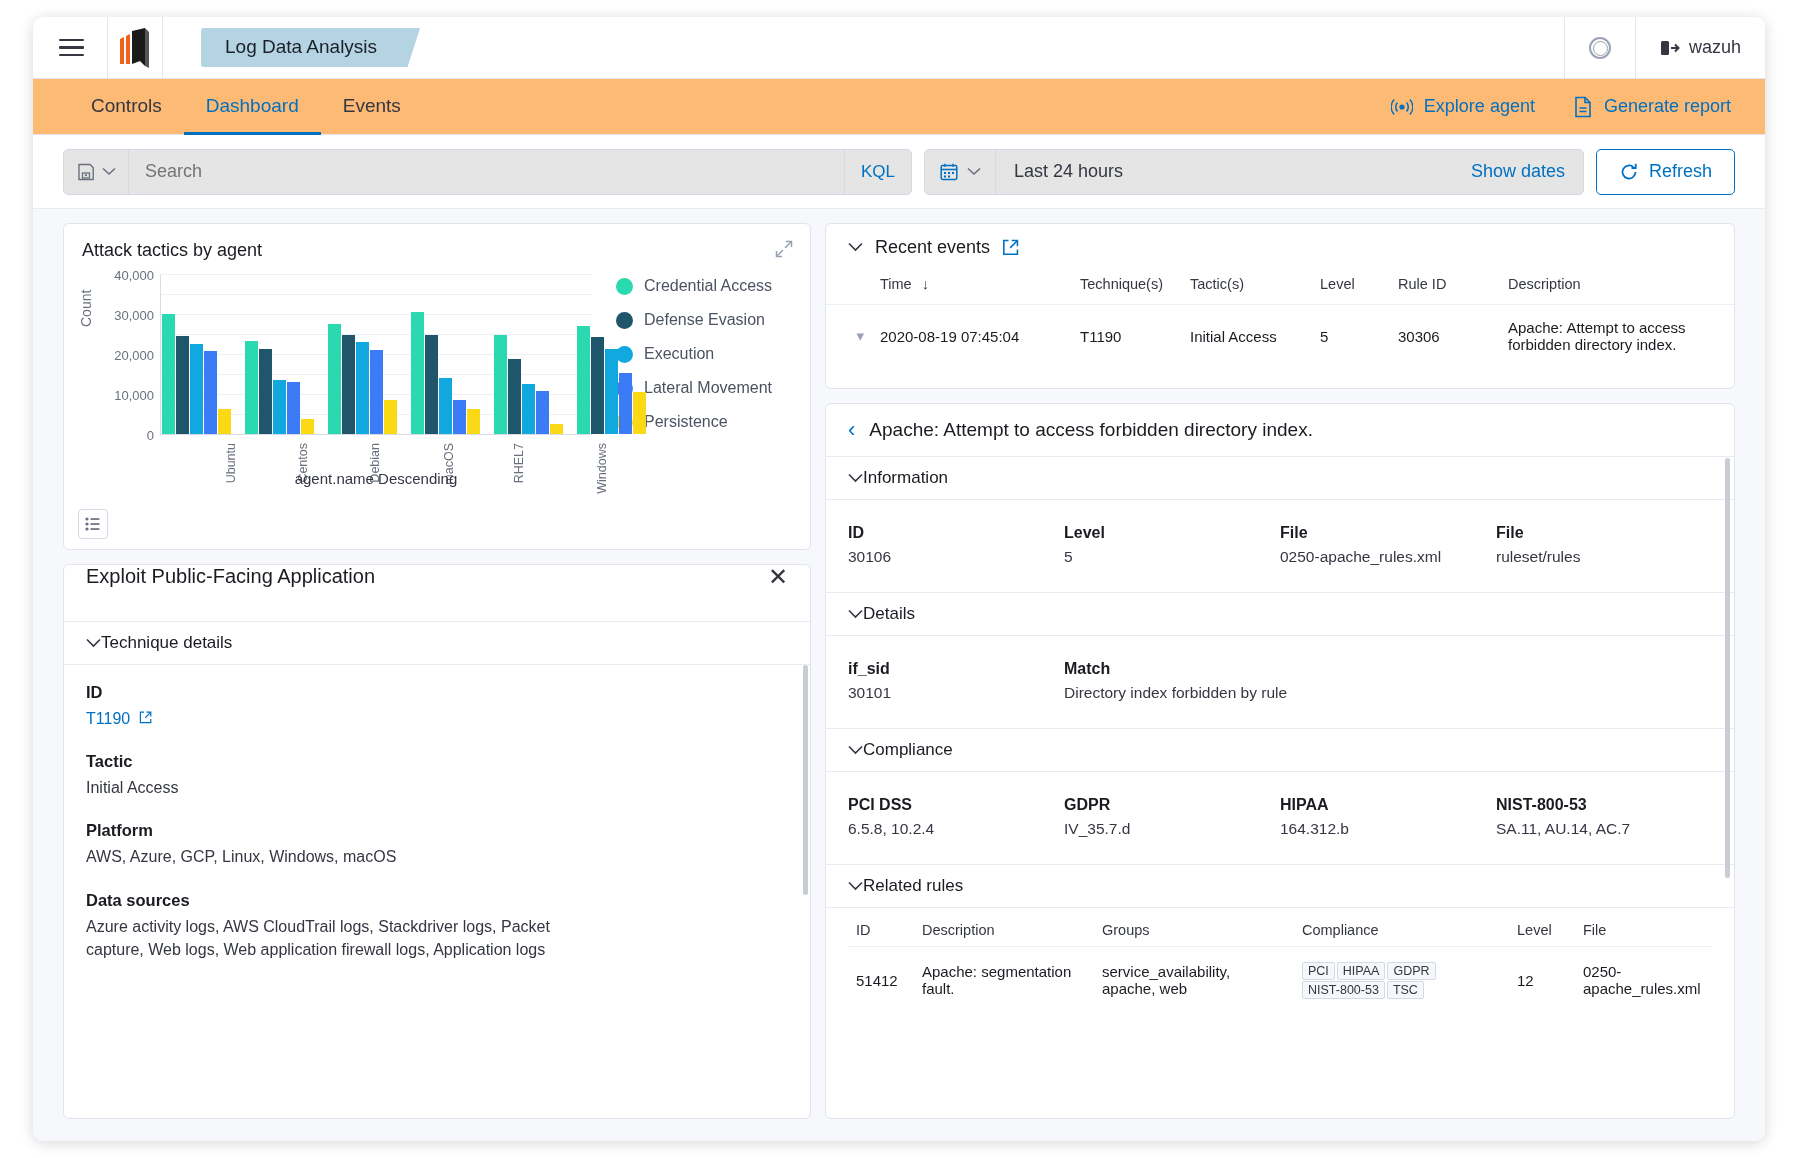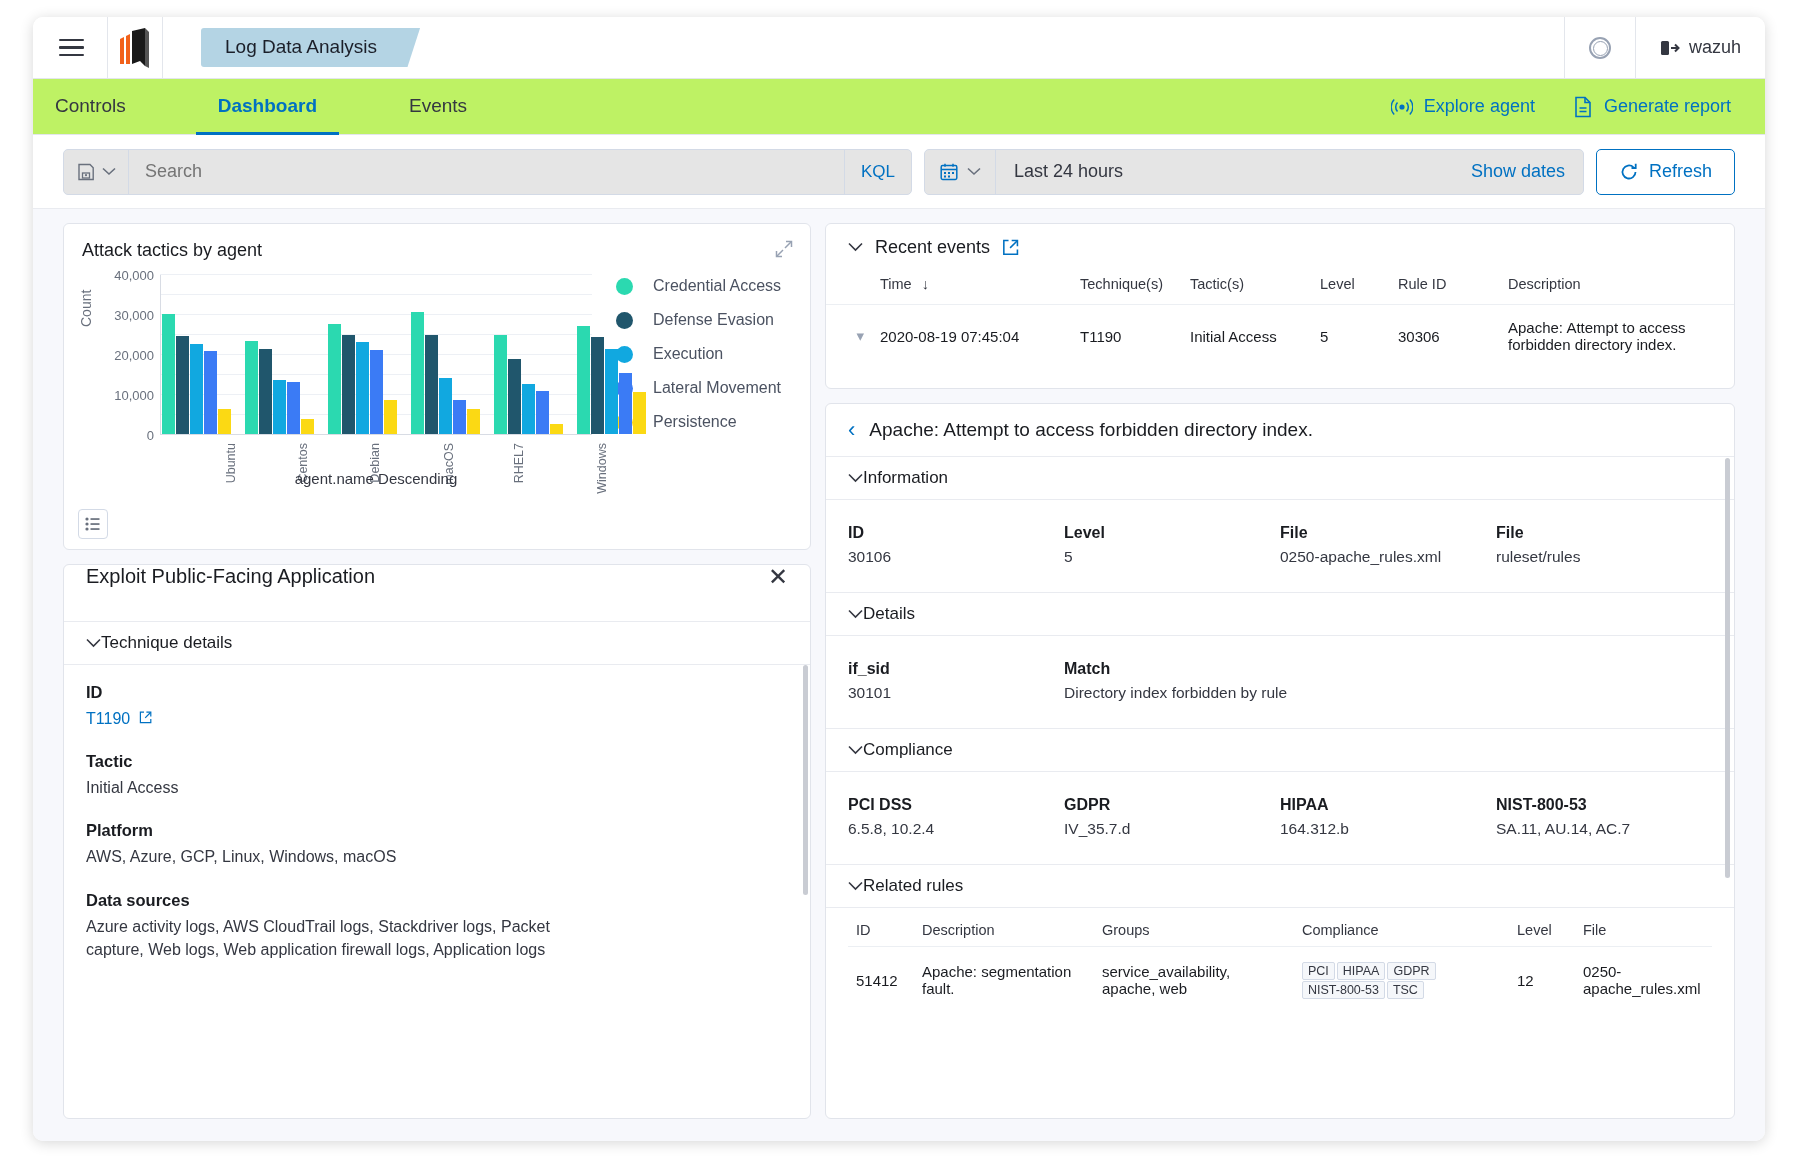--- a/index.html
+++ b/index.html
@@ -64,33 +64,33 @@
   }
   .ring { width: 22px; height: 22px; border: 2px solid #98a2b3; border-radius: 50%; }
   .ring::after{ content:""; display:block; width:13px;height:13px;margin:2.5px; border:1.5px solid #98a2b3; border-radius:50%;}
   .wz-user { display: flex; align-items: center; gap: 9px; color: #343741; font-size: 18px; justify-content: space-between; }
 
   
   .tabrow {
     height: 56px;
     display: flex; align-items: stretch;
     border-bottom: 1px solid #e3e6ec;
-    background: #bef264;
-    gap: 48px;
+    padding-left: 36px;
+    background: #fdba74;
   }
   .tab {
     display: flex; align-items: center;
     padding: 0 22px;
     font-size: 19px;
     color: #343741;
     cursor: pointer;
     border-bottom: 3px solid transparent;
     margin-bottom: -1px;
   }
-  .tab.active { color: #0071c2; font-weight: bold; border-bottom-color: #0071c2; }
+  .tab.active { color: #0071c2; font-weight: normal; border-bottom-color: #0071c2; }
   .tabrow-right { margin-left: auto; display: flex; align-items: center; gap: 38px; padding-right: 34px; }
   .tlink { display:flex; align-items:center; gap: 11px; color:#0071c2; font-size: 18px; cursor: pointer; }
 
   
   .querybar {
     height: 74px;
     display: flex; align-items: center;
     gap: 12px;
     padding: 0 30px;
     background: #fff;
@@ -162,21 +162,21 @@
   .xlab {
     position:absolute; top: 4px;
     font-size: 12.5px; color:#69707d;
     transform: rotate(-90deg); transform-origin: right top;
     white-space: nowrap; text-align: right;
   }
   .xtitle { position:absolute; left:78px; right:10px; bottom:-10px; text-align:center; font-size:15px; color:#343741;}
   .legend { margin-left: 14px; padding-top: 10px; }
   .lg-item { display:flex; align-items:center; gap:11px; margin-bottom: 16px; }
   .lg-dot { width: 17px; height: 17px; border-radius: 50%; }
-  .lg-label { font-size: 16px; color: #4b5261; margin-left: 9px; }
+  .lg-label { font-size: 16px; color: #4b5261; }
   .legend-toggle {
     position:absolute; left: 14px; bottom: 10px;
     width: 30px; height: 30px; border:1px solid #d3dae6; border-radius:4px;
     display:flex; align-items:center; justify-content:center; cursor:pointer; background:#fff;
   }
 
   
   .tech-panel { flex:1; overflow:hidden; display:flex; flex-direction:column;}
   .tech-head { height: 56px; display:flex; align-items:flex-start; padding: 0 22px; font-size: 20px; color:#1a1c21; }
   .close-x { margin-left:auto; cursor:pointer; font-size: 24px; color:#343741; line-height:1; }

